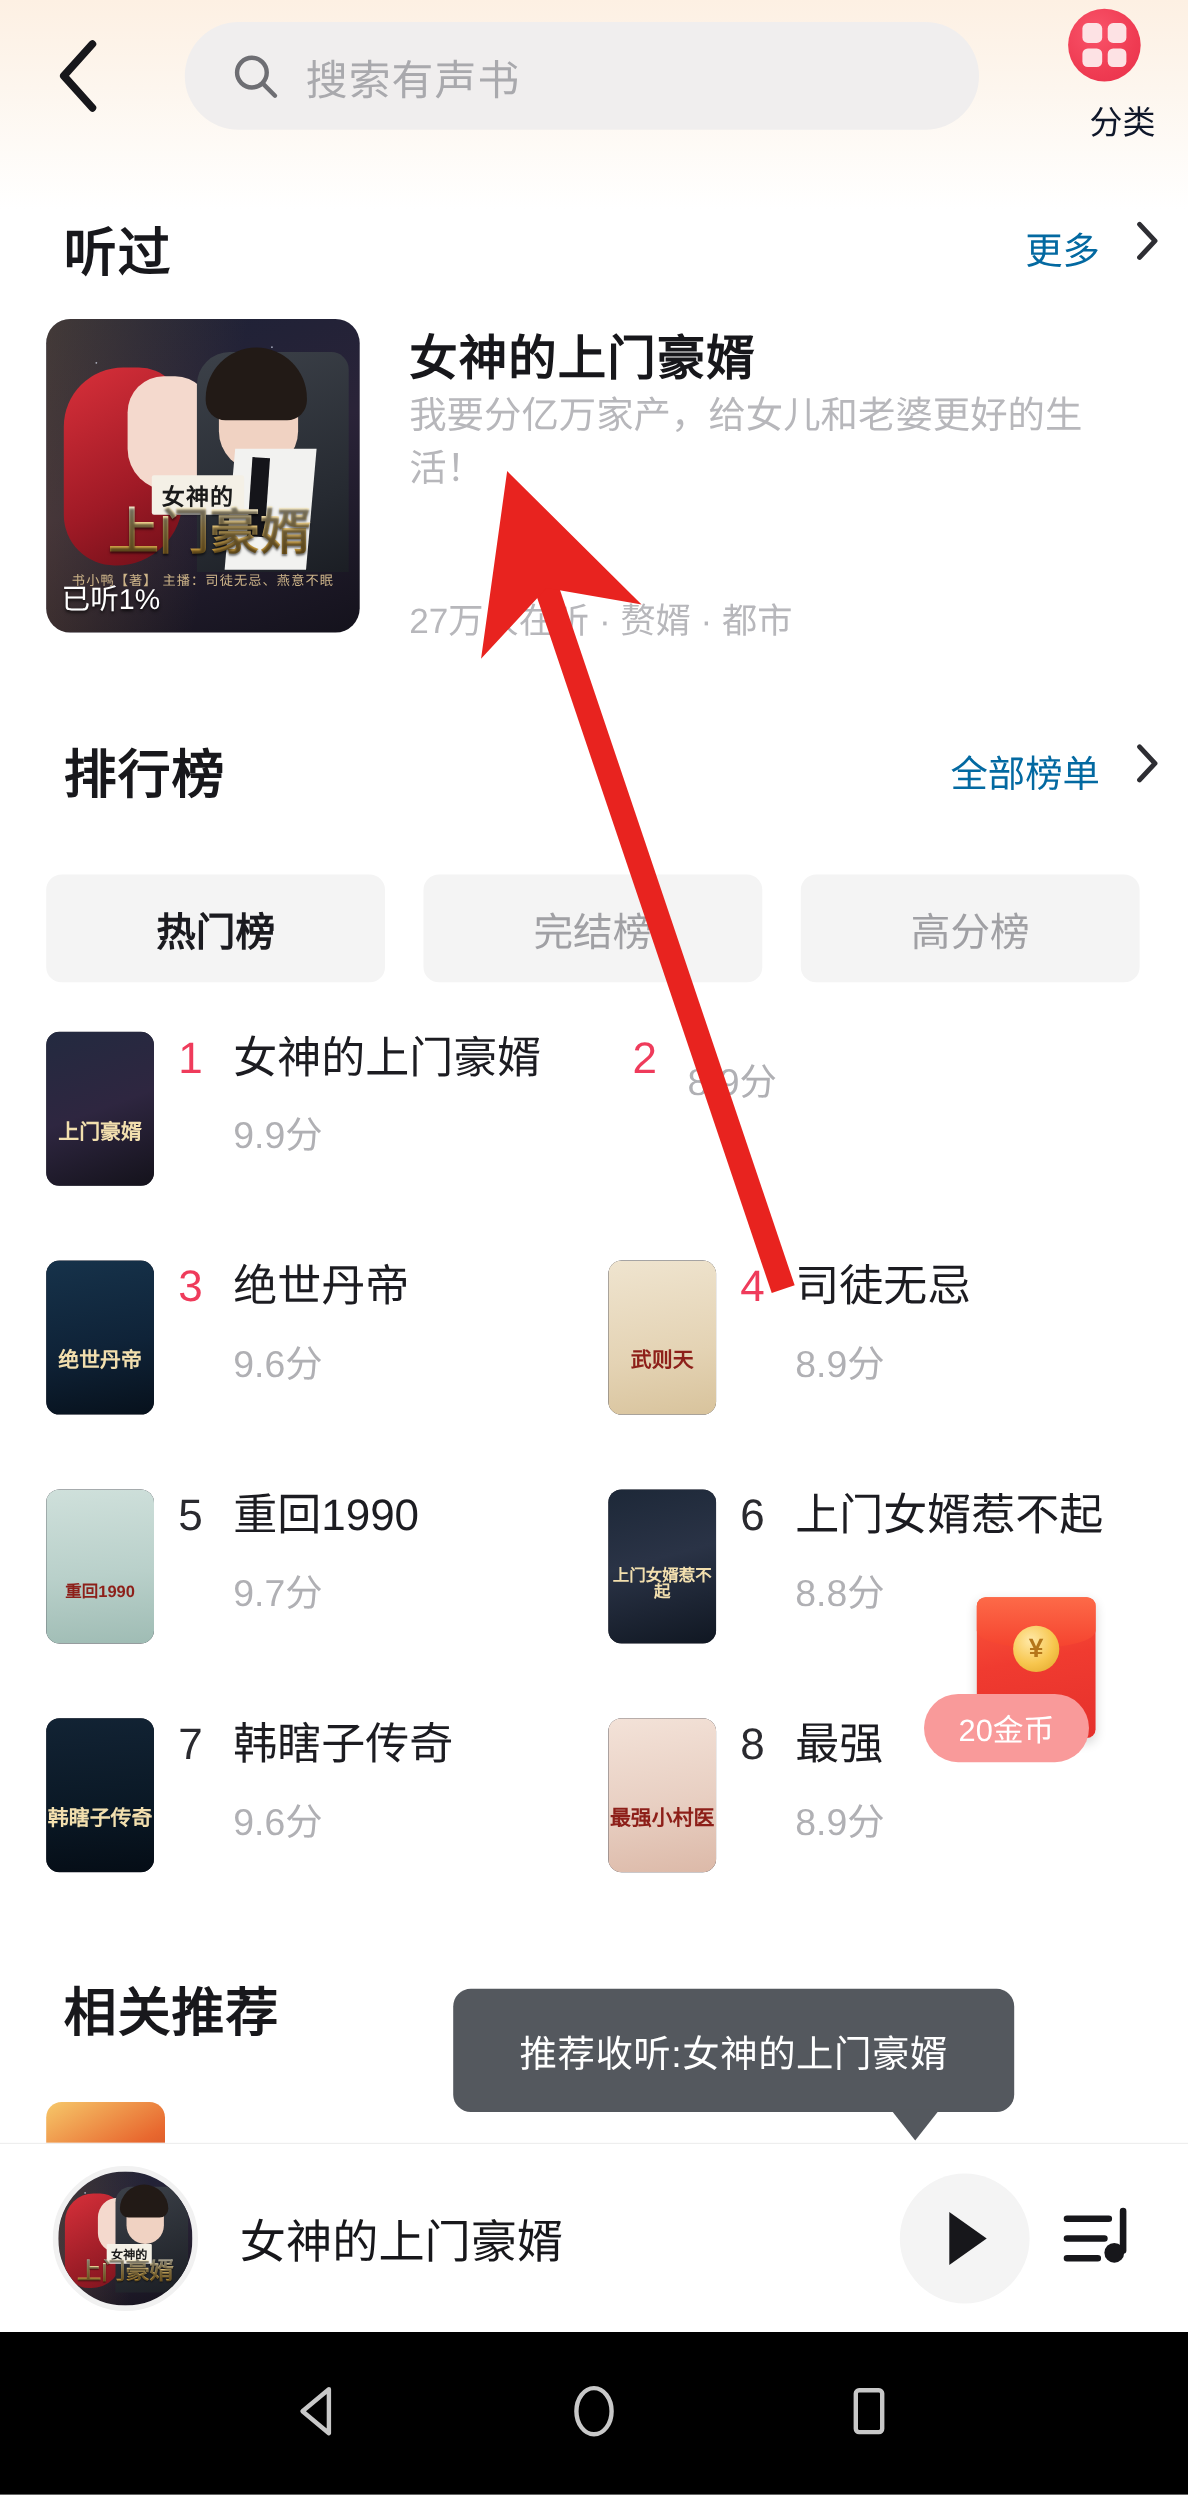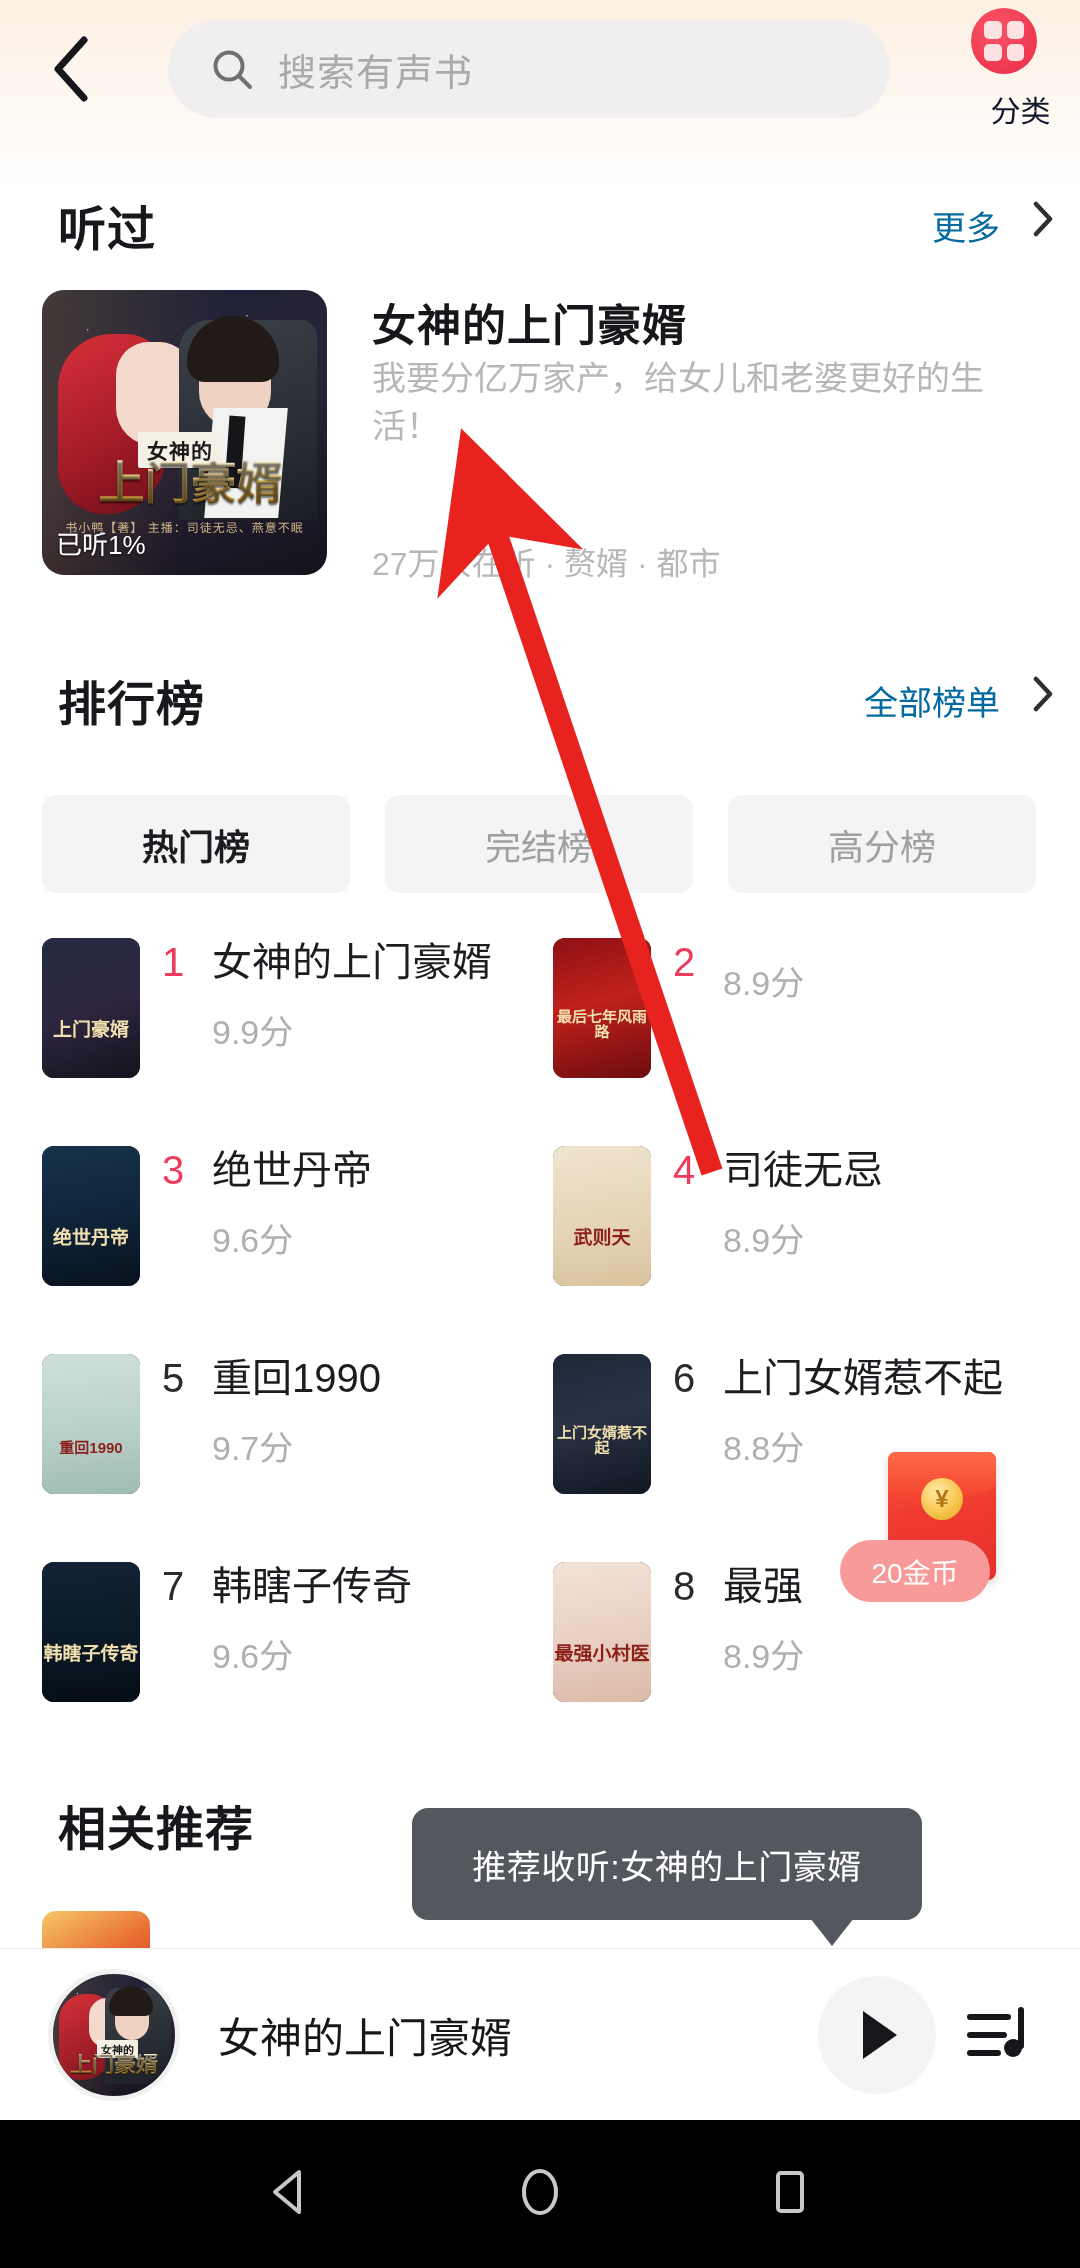--- a/index.html
+++ b/index.html
@@ -350,25 +350,20 @@
         </div>
         <div class="rbody">
           <div class="rnum">1</div>
           <div class="rtexts">
             <div class="rtitle">女神的上门豪婿</div>
             <div class="rscore">9.9分</div>
           </div>
         </div>
       </div>
       <div class="rank-item">
-        <div class="rthumb">
-          <div class="cv cv2">
-            <div class="cv-label" style="font-size: 15px; color: rgb(242, 223, 174);">最后七年风雨路</div>
-          </div>
-        </div>
         <div class="rbody">
           <div class="rnum">2</div>
           <div class="rtexts">
             <div class="rscore">8.9分</div>
           </div>
         </div>
       </div>
       <div class="rank-item">
         <div class="rthumb">
           <div class="cv cv3">

